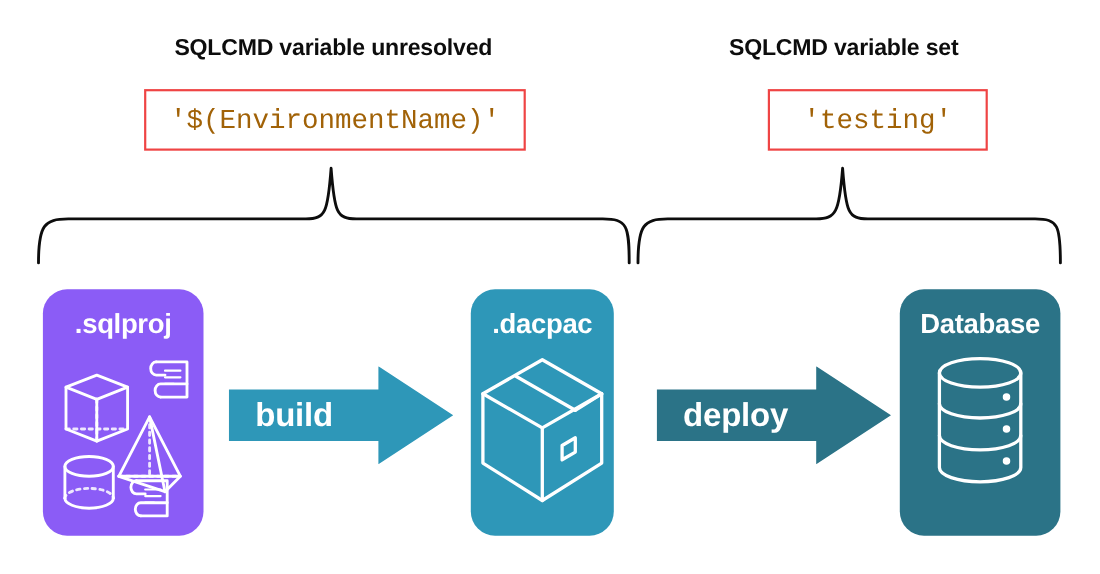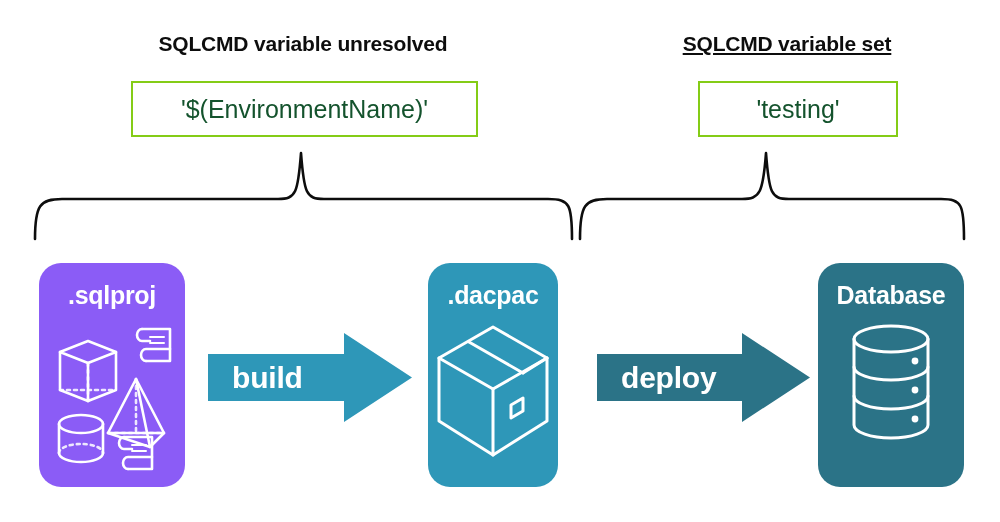--- a/index.html
+++ b/index.html
@@ -29,34 +29,34 @@
     font-family: "Liberation Sans", sans-serif;
     font-weight: bold;
     font-size: 21px;
     color: #0d0d0d;
     letter-spacing: -0.2px;
     white-space: nowrap;
     text-align: center;
     line-height: 1;
   }
   #title-left  { left: 0;   top: 33px; width: 606px; }
-  #title-right { left: 592px; top: 33px; width: 390px; text-decoration: underline; }
+  #title-right { left: 572px; top: 33px; width: 390px; }
 
   
   .code-box {
     position: absolute;
     box-sizing: border-box;
     background: #ffffff;
-    border: 2px solid #84cc16;
+    border: 2px solid #ef4444;
     display: flex;
     align-items: center;
     justify-content: center;
-    font-family: Liberation Sans, sans-serif;
+    font-family: Liberation Mono, monospace;
     font-size: 25px;
-    color: #14532d;
+    color: #a16207;
     letter-spacing: 0px;
     white-space: nowrap;
   }
   #code-left  { left: 131px; top: 81px; width: 347px; height: 56px; }
   #code-right { left: 698px; top: 81px; width: 200px; height: 56px; }
 
   
   #brace-layer {
     position: absolute;
     left: 0;

